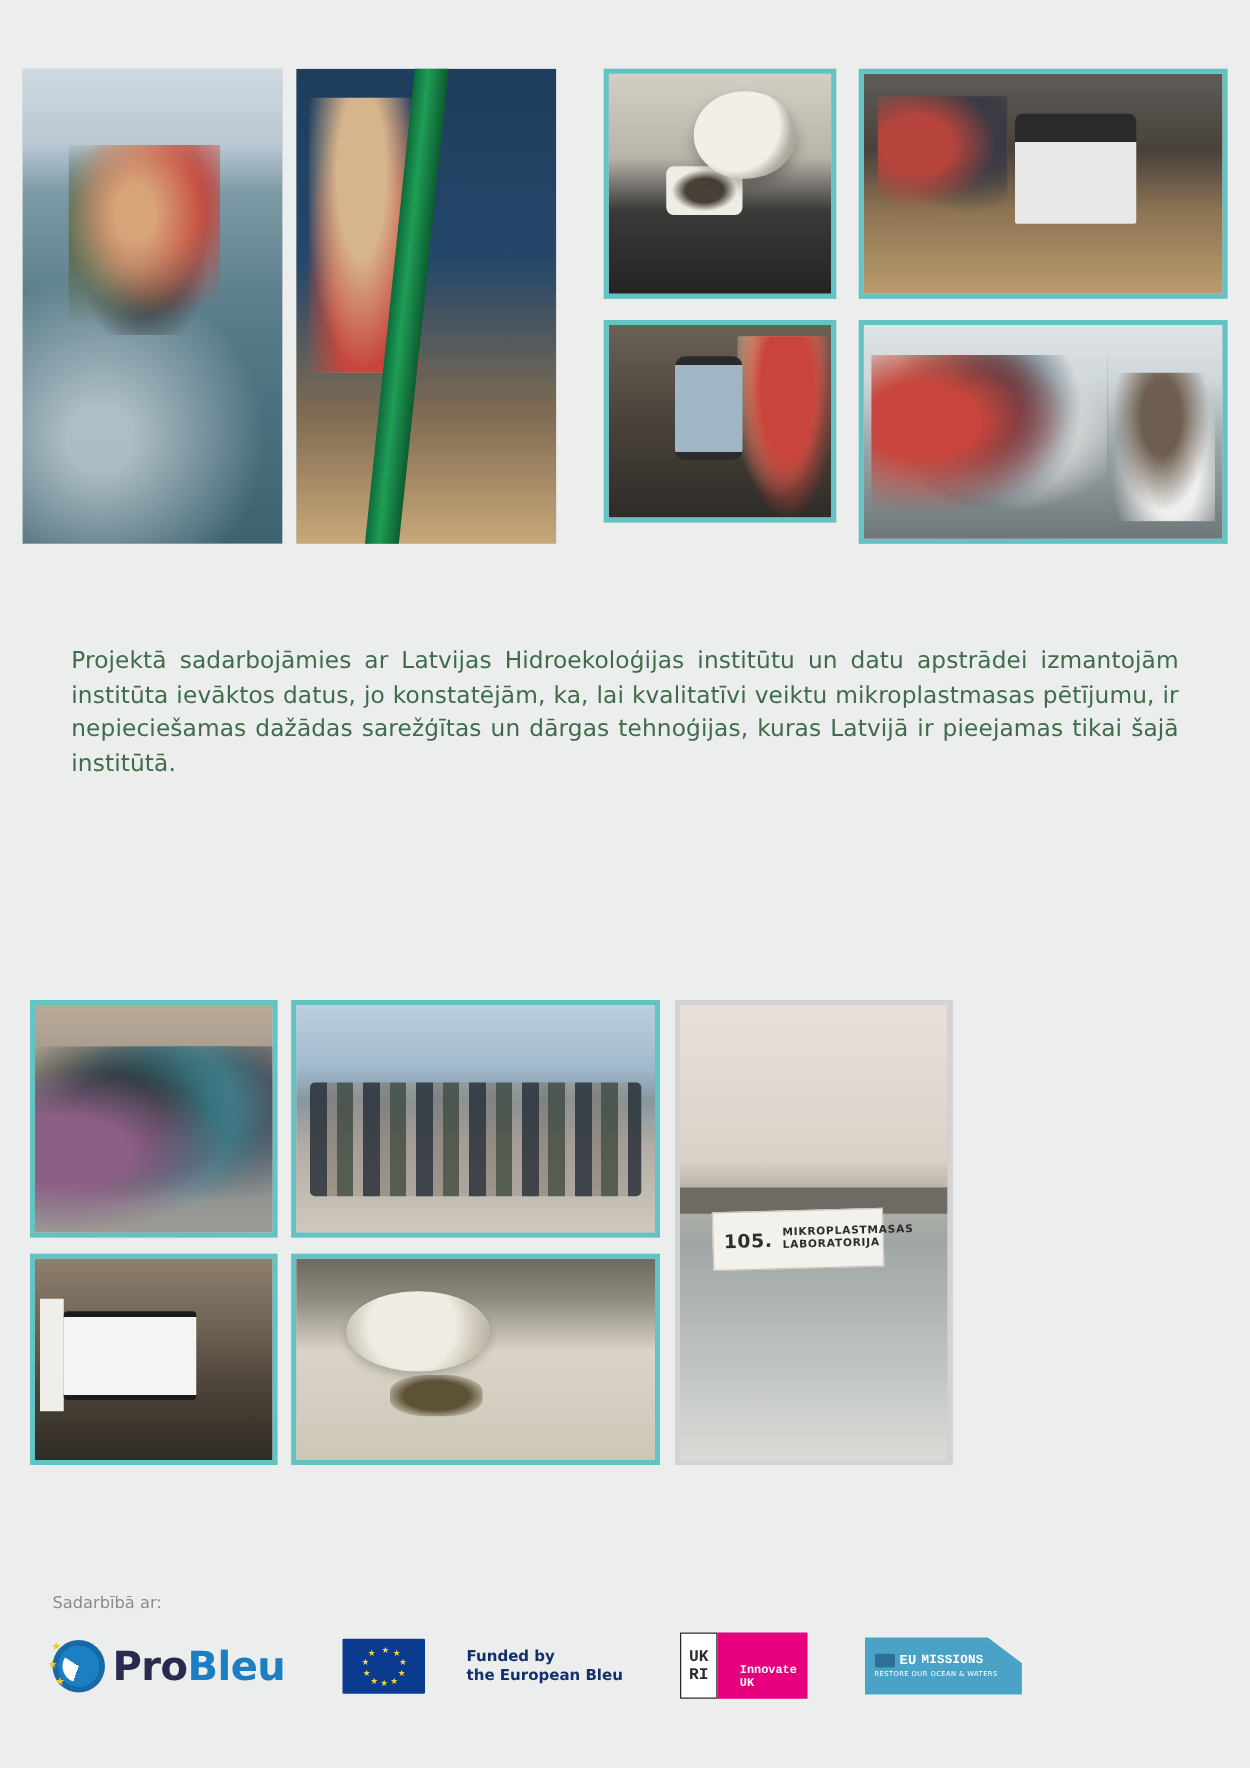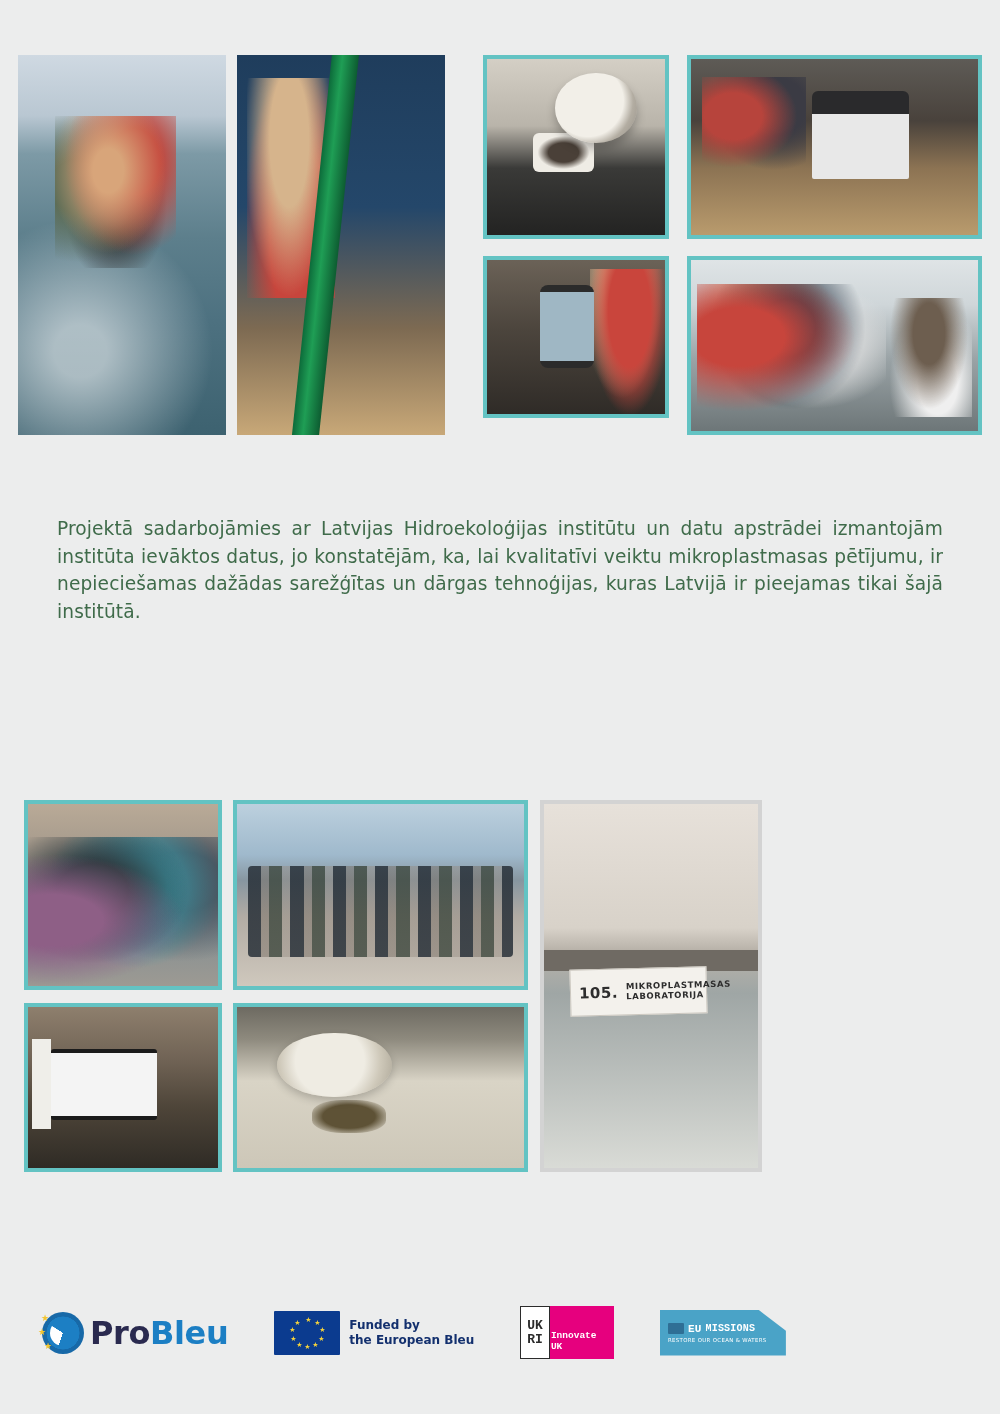--- a/index.html
+++ b/index.html
@@ -400,20 +400,21 @@
     position: absolute;
     color: #f5d33c;
     font-size: 7px;
     line-height: 1;
   }
   .eu-text {
     font-size: 12px;
     font-weight: bold;
     color: #13306e;
     line-height: 1.25;
+    margin-left: 24px;
   }
 
   
   .logo-ukri {
     display: flex;
     align-items: stretch;
     height: 53px;
     font-family: Liberation Mono, monospace;
   }
   .ukri-box {
@@ -427,21 +428,21 @@
     display: flex;
     flex-direction: column;
     justify-content: center;
   }
   .ukri-pink {
     background: #e6007e;
     color: #ffffff;
     font-size: 9.5px;
     font-weight: bold;
     line-height: 1.15;
-    padding: 6px 8px 6px 1px;
+    padding: 6px 8px 6px 18px;
     display: flex;
     flex-direction: column;
     justify-content: flex-end;
     min-width: 64px;
   }
 
   
   .logo-missions {
     position: relative;
     width: 126px; height: 46px;
@@ -535,20 +536,21 @@
 
   <div class="photo frame-teal" style="left:24px; top:1003px; width:198px; height:169px;">
     <div class="img ph-monitor-presentation"></div>
   </div>
 
   <div class="photo frame-teal" style="left:233px; top:1003px; width:295px; height:169px;">
     <div class="img ph-petri-dish"></div>
   </div>
 
   <div class="footer">
+    <div class="footer-label">Sadarbībā ar:</div>
     <div class="logo-row">
 
       <div class="logo-probleu">
         <div class="probleu-mark">
           <span class="probleu-star" style="left:-1px; top:2px;">★</span>
           <span class="probleu-star" style="left:-4px; top:16px;">★</span>
           <span class="probleu-star" style="left:2px; top:30px;">★</span>
         </div>
         <div class="probleu-text">
           <span class="pro">Pro</span><span class="bleu">Bleu</span>

